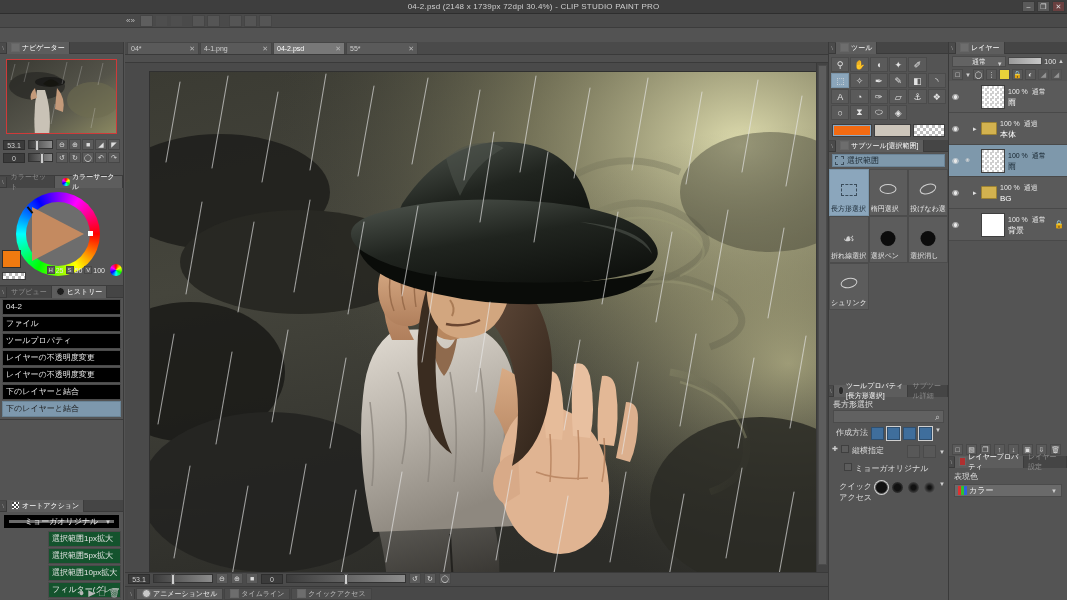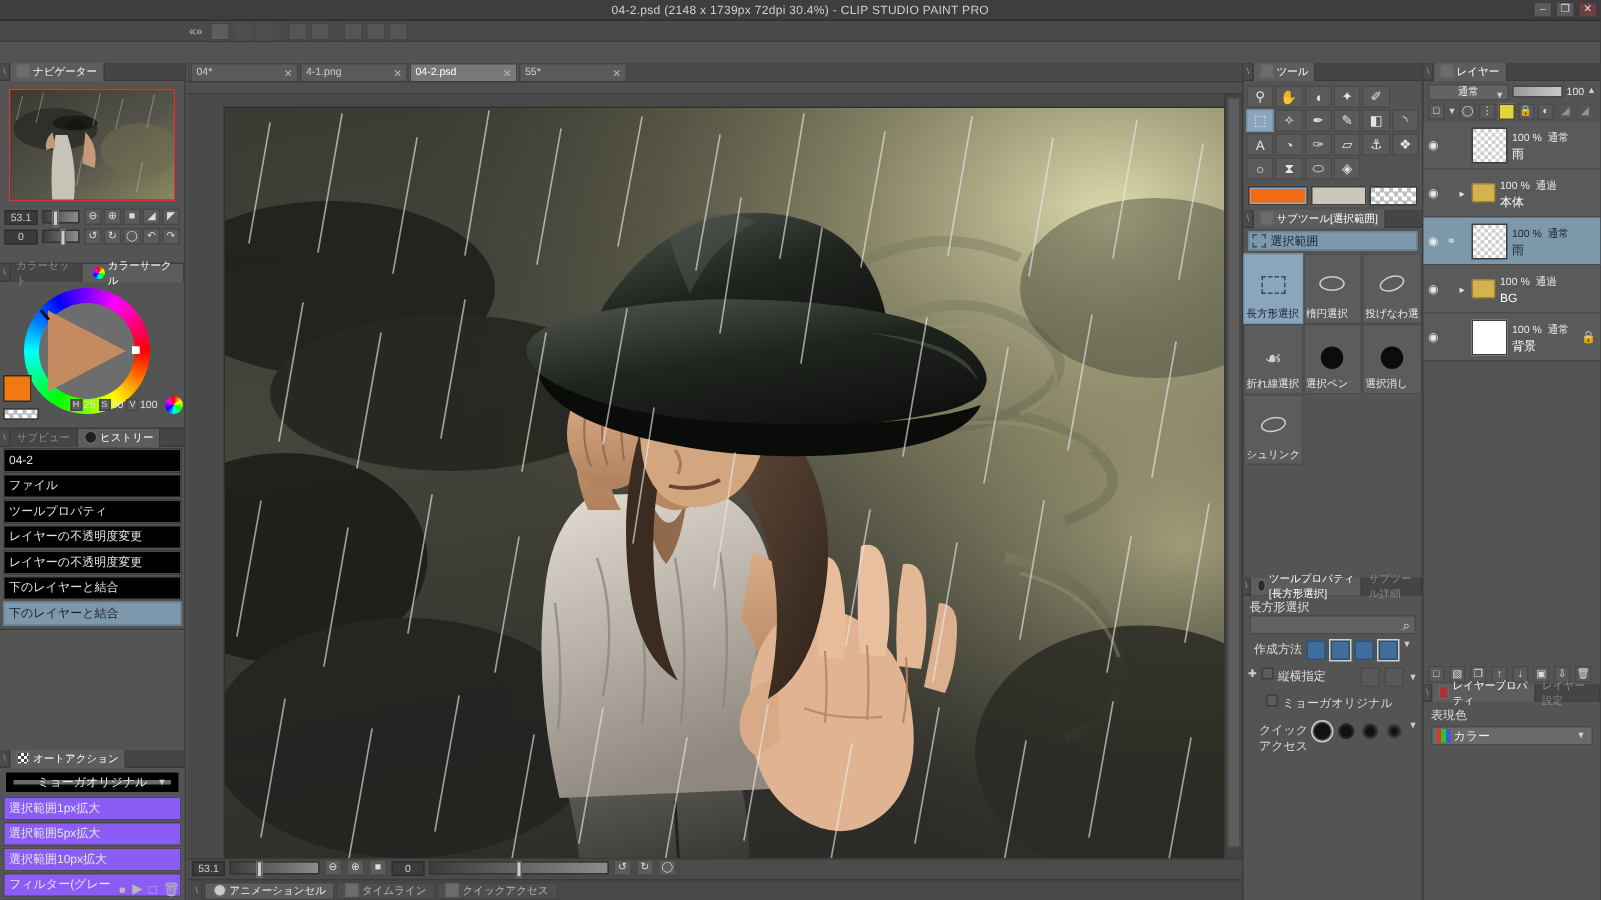--- a/index.html
+++ b/index.html
@@ -102,22 +102,22 @@
   .histitem { height:16px; background:#000000; border:1px solid #4a4a4a; margin-bottom:1px;
     font-size:8px; color:#e2e2e2; line-height:14px; padding-left:3px; white-space:nowrap; overflow:hidden;}
   .histitem.sel { background:#7d98ad; color:#1e1e1e; border-color:#6a8496;}
 
   .aapanel { position:absolute; left:0; right:0; bottom:0; top:458px; background:#545454;}
   .aadrop { margin:3px 4px; height:13px; background:#6b6b6b; border:5px solid #000000;
     display:flex; align-items:center; justify-content:center; font-size:8px; color:#ececec;
     position:relative;}
   .aadrop .caret { position:absolute; right:3px; font-size:6px; }
   .aalist { padding:0 2px; }
-  .aaitem { height:16px; background:#8b5cf6; border:1px solid #4a4a4a; margin-bottom:1px;
-    font-size:8px; color:#e6e6e6; line-height:14px; padding-left:3px; white-space:nowrap; overflow:hidden;}
+  .aaitem { height:16px; background:#14532d; border:1px solid #4a4a4a; margin-bottom:1px;
+    font-size:8px; color:#e6e6e6; line-height:14px; padding-left:3px; white-space:nowrap; overflow:hidden;margin-left:46px;}
   .aafoot { position:absolute; right:3px; bottom:2px; display:flex; gap:4px; align-items:center;}
   .aafoot span { font-size:9px; color:#b8b8b8; }
 
   
   .canvasarea { position:absolute; left:125px; top:42px; right:239px; bottom:0; background:#4a4a4a; }
   .tabstrip { height:13px; background:#4a4a4a; display:flex; align-items:flex-end; gap:1px;
     padding-left:2px; border-bottom:1px solid #3a3a3a;}
   .dtab { height:12px; min-width:72px; background:#5a5a5a; border:1px solid #464646;
     border-bottom:none; font-size:7px; color:#cfcfcf; display:flex; align-items:center;
     justify-content:space-between; padding:0 3px;}

